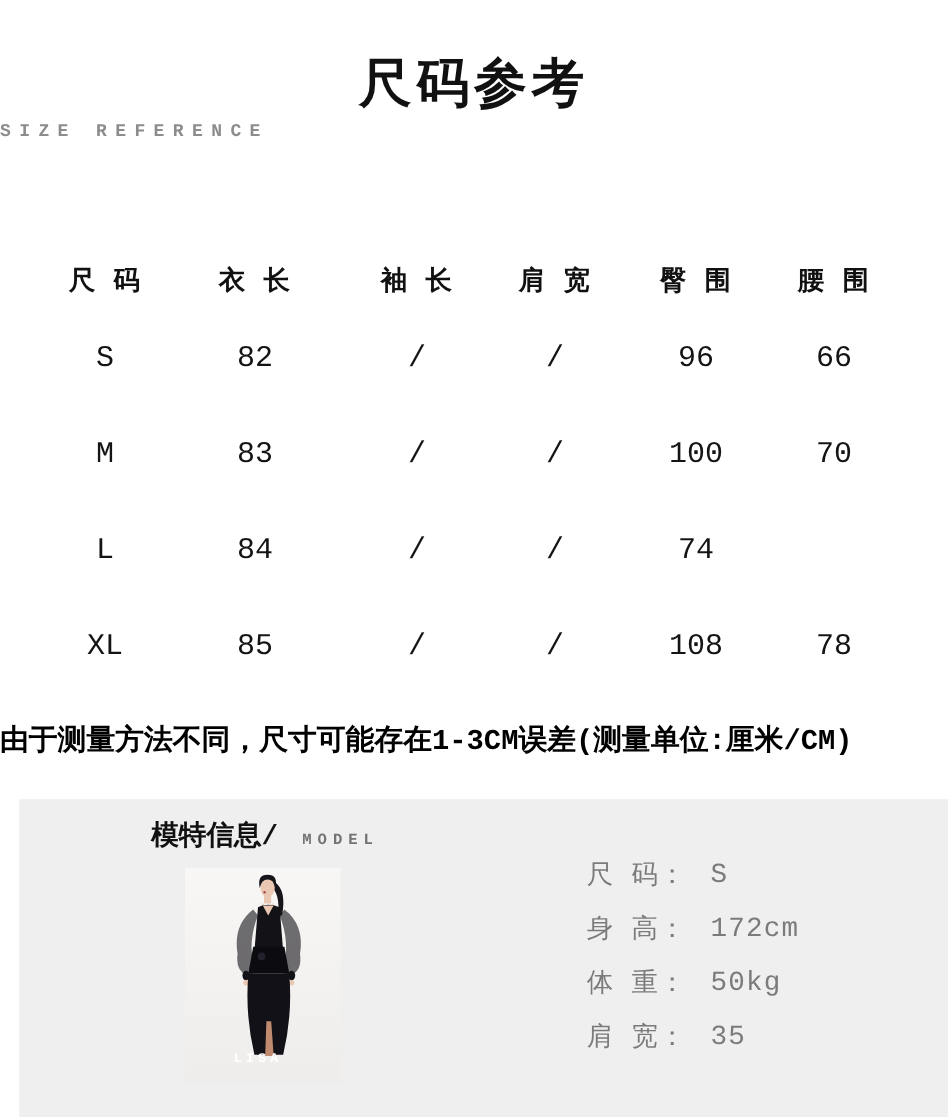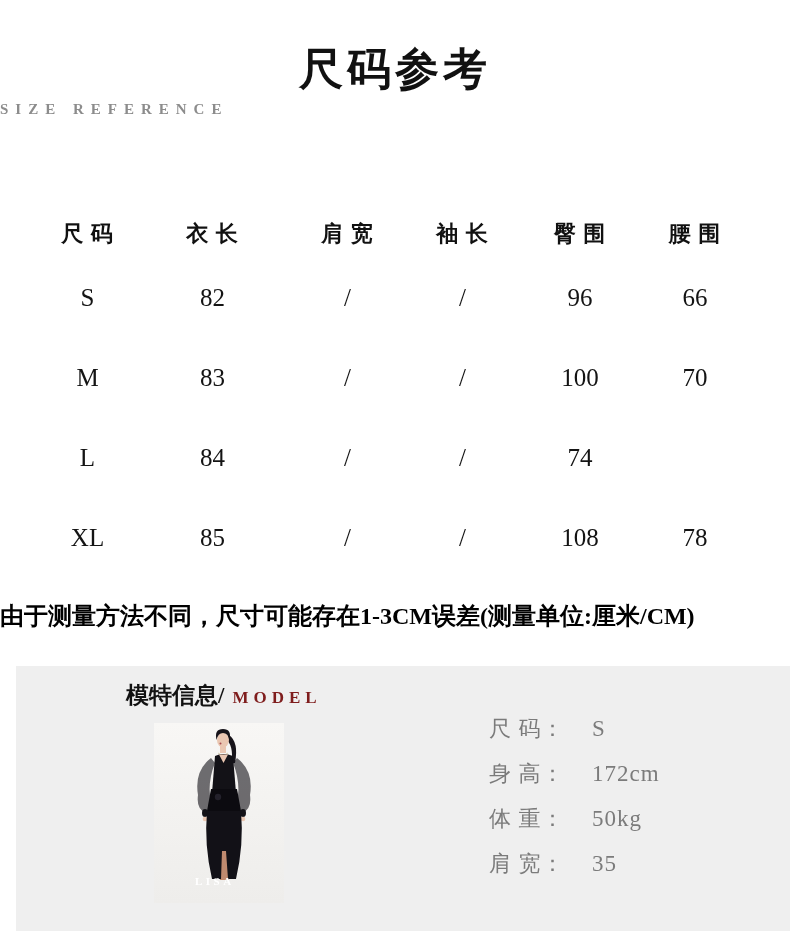--- a/index.html
+++ b/index.html
@@ -1,18 +1,18 @@
 <!DOCTYPE html>
 <html><head>
 <meta charset="utf-8">
 <style>
   html,body{margin:0;padding:0;background:#fff;}
   .page{
     position:relative;width:790px;height:931px;background:#ffffff;overflow:hidden;
-    font-family:Liberation Serif, serif;color:#111;
+    font-family:Liberation Mono, monospace;color:#111;
   }
   
   .page-title{
     position:absolute;top:40px;left:0;width:100%;text-align:center;
     font-size:44px;font-weight:700;letter-spacing:4px;color:#111;
   }
   .page-subtitle{
     position:absolute;top:101px;left:0;width:100%;text-align:left;
     font-size:15px;font-weight:700;letter-spacing:7px;color:#8c8c8c;
   }
@@ -33,21 +33,21 @@
   .note{
     position:absolute;top:600px;left:0;width:100%;text-align:left;
     font-size:24px;font-weight:700;color:#000000;
   }
   
   .model-section{
     position:absolute;left:16px;top:666px;width:790px;height:265px;background:#efefef;
   }
   .model-heading{position:absolute;left:110px;top:14px;display:flex;align-items:baseline;}
   .model-heading-cn{font-size:23px;font-weight:700;color:#111;}
-  .model-heading-en{font-size:17px;font-weight:700;color:#7f1d1d;letter-spacing:5px;margin-left:8px;}
+  .model-heading-en{font-size:13px;font-weight:700;color:#737373;letter-spacing:5px;margin-left:20px;}
   .model-photo{
     position:absolute;left:138px;top:57px;width:130px;height:180px;overflow:hidden;
   }
   .model-info{position:absolute;left:473px;top:40px;}
   .info-row{display:flex;align-items:center;height:45px;}
   .info-label{
     width:103px;font-size:22px;color:#7b7b7b;letter-spacing:1px;flex-shrink:0;
   }
   .info-value{font-size:23px;color:#7b7b7b;letter-spacing:1px;}
 </style>
@@ -56,22 +56,22 @@
 
 <div class="page">
 
   <div class="page-title">尺码参考</div>
   <div class="page-subtitle">SIZE REFERENCE</div>
 
   <div class="size-table">
     <div class="trow head">
       <div class="th">尺 码</div>
       <div class="th">衣 长</div>
+      <div class="th">袖 长</div>
       <div class="th">肩 宽</div>
-      <div class="th">袖 长</div>
       <div class="th">臀 围</div>
       <div class="th">腰 围</div>
     </div>
 
     <div class="trow data">
       <div class="td">S</div>
       <div class="td">82</div>
       <div class="td">/</div>
       <div class="td">/</div>
       <div class="td">96</div>

